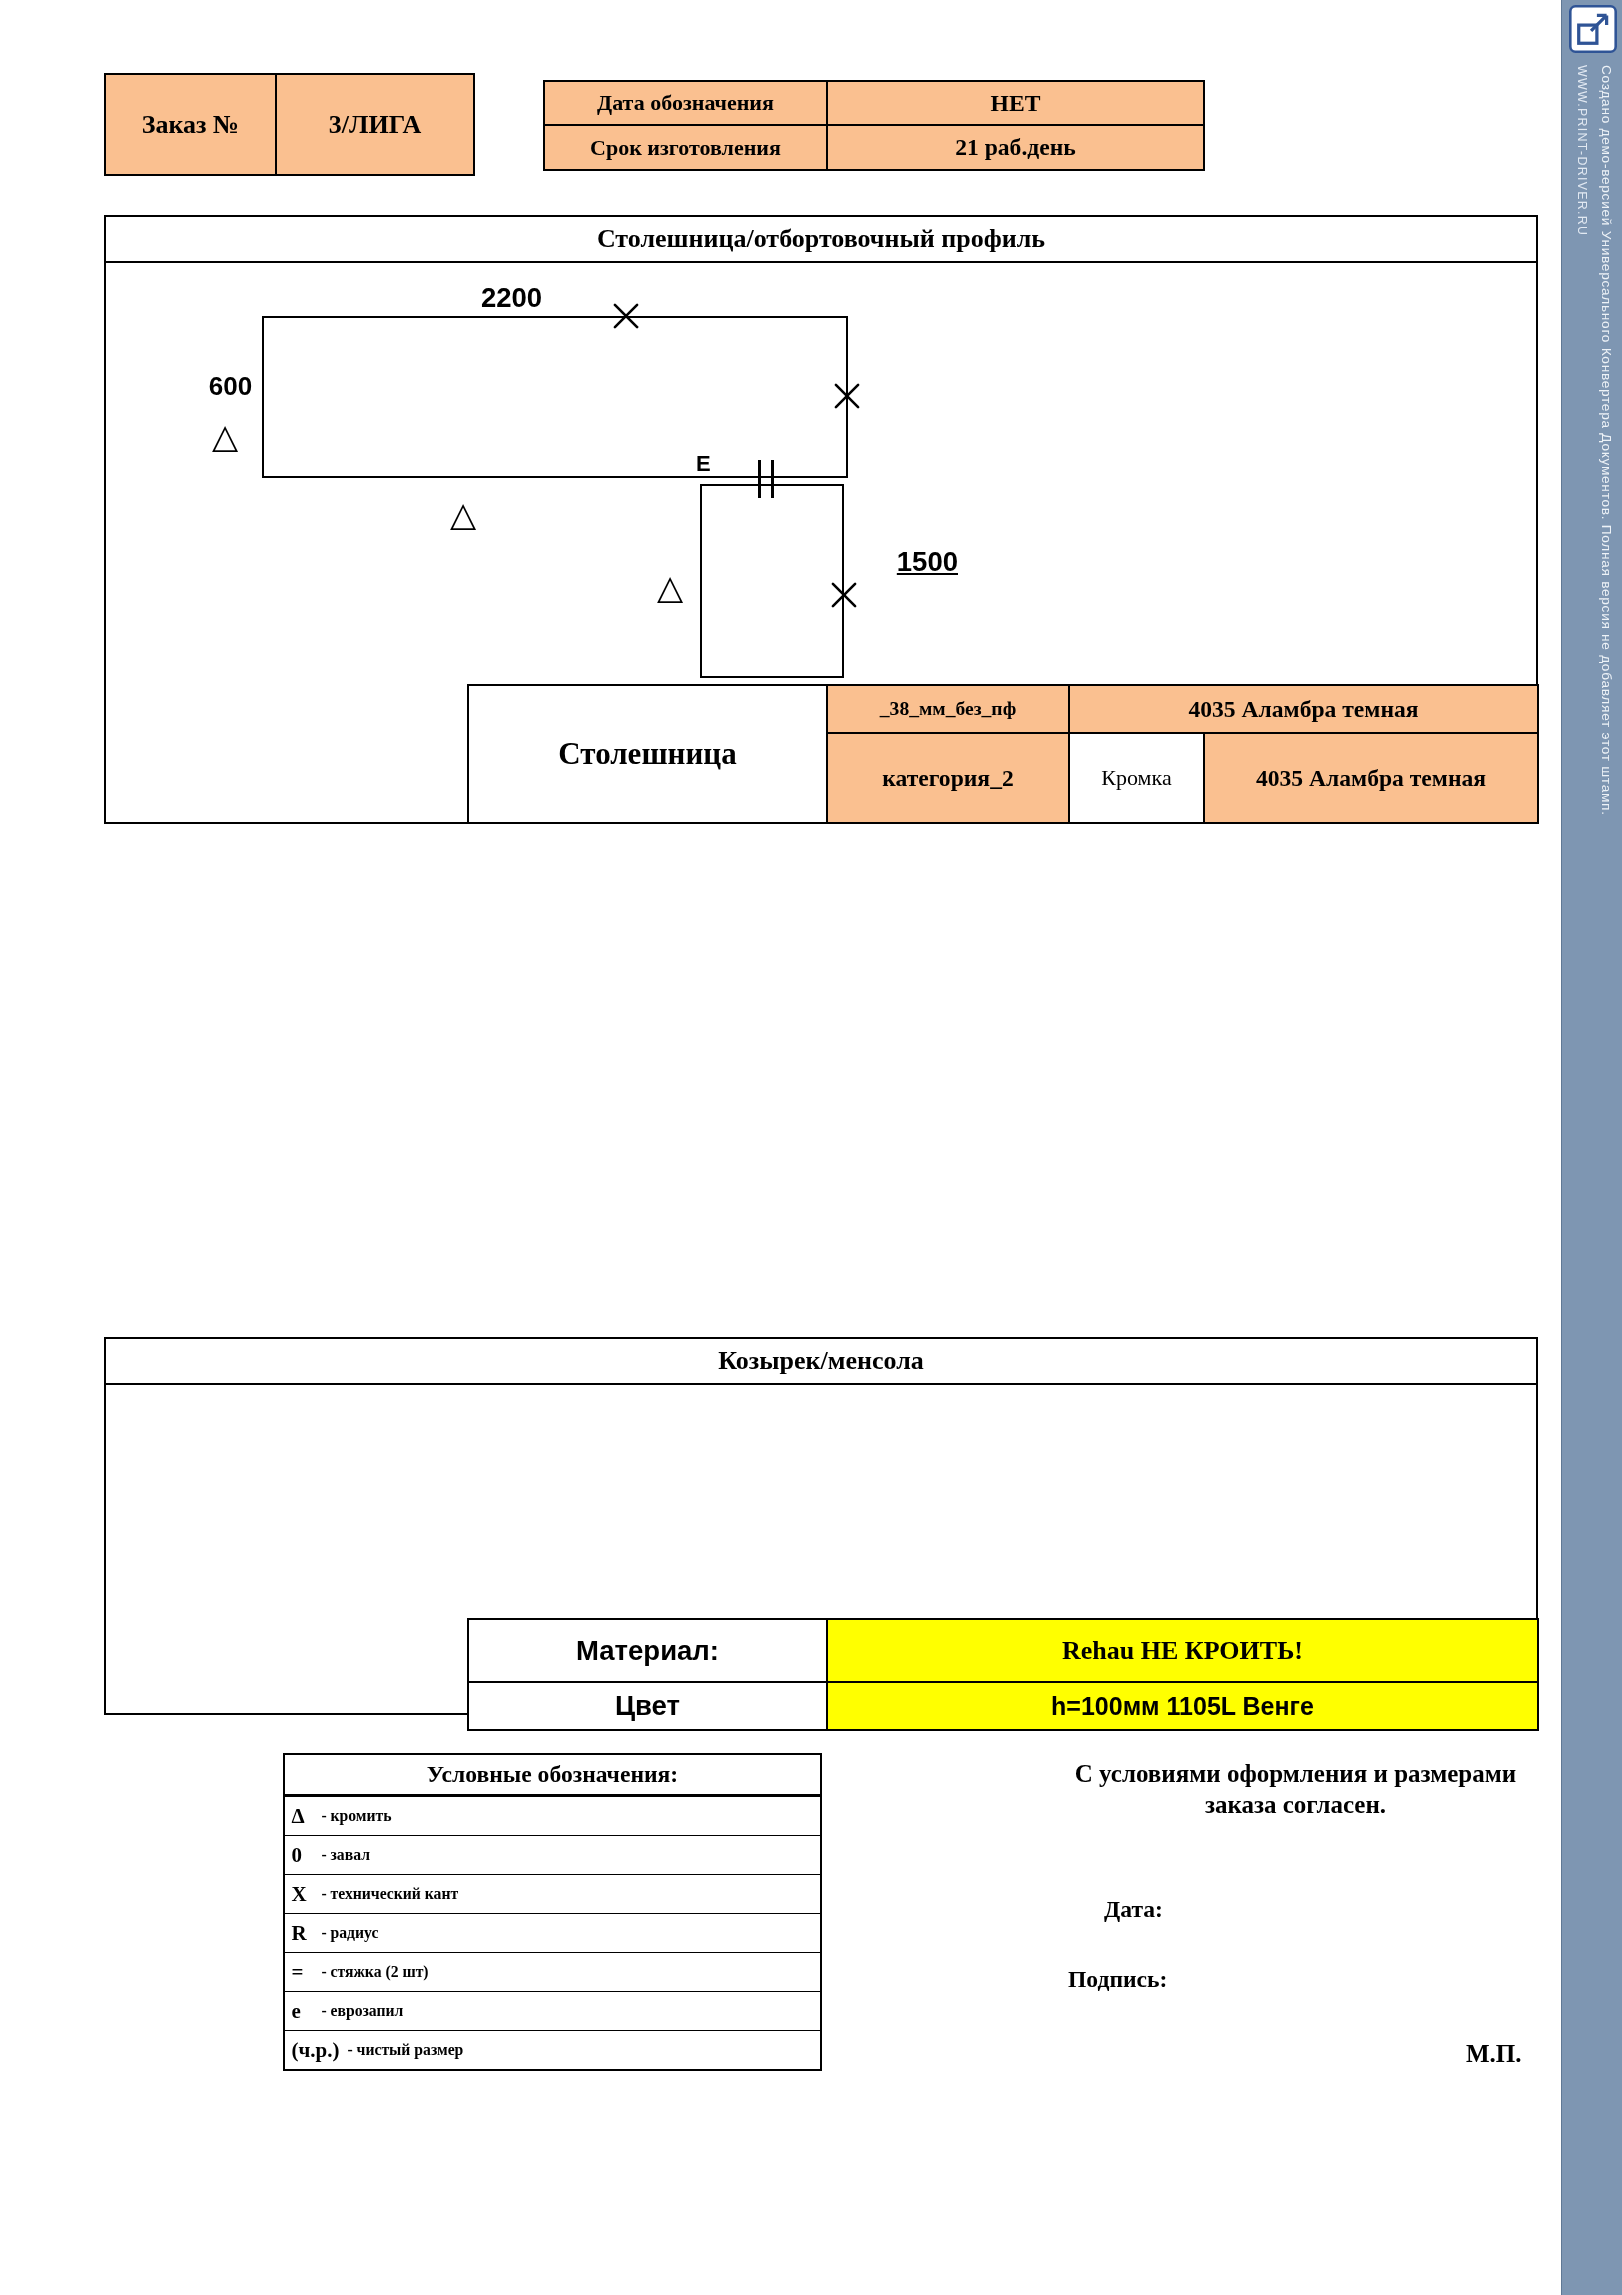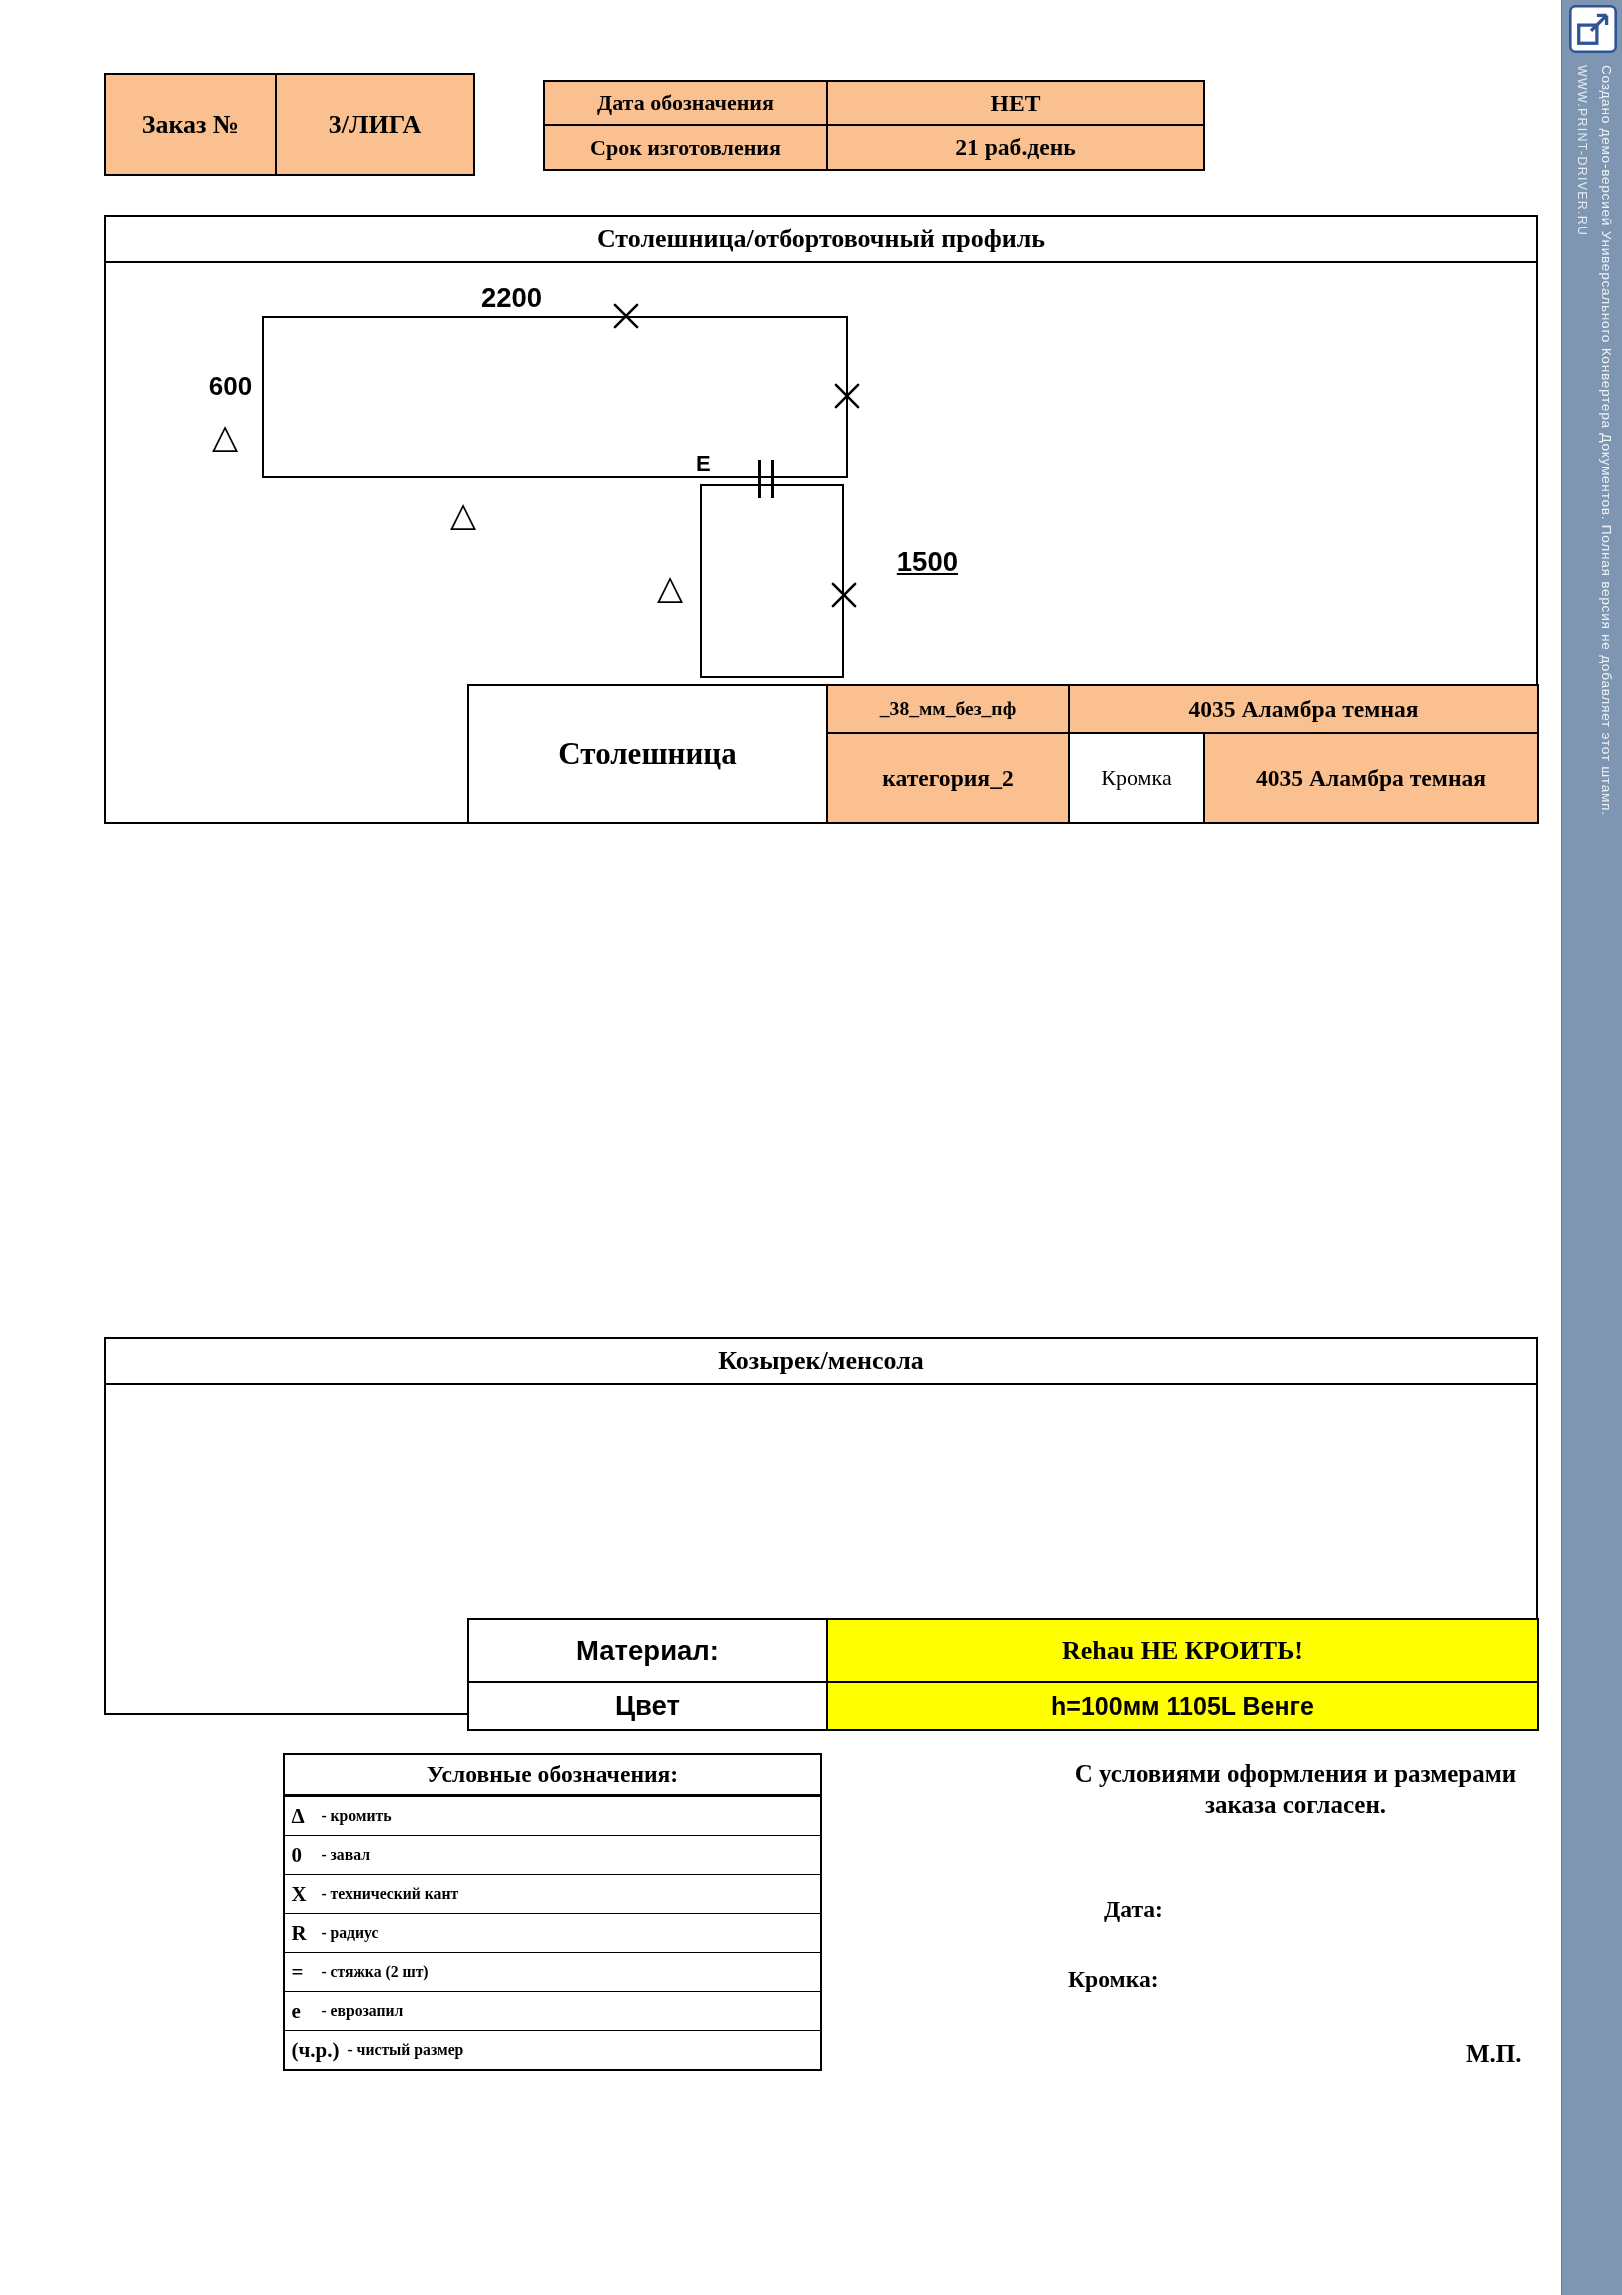--- a/index.html
+++ b/index.html
@@ -214,21 +214,21 @@
       <span class="legend-desc">- еврозапил</span>
     </div>
     <div class="legend-row">
       <span class="legend-sym">(ч.р.)</span>
       <span class="legend-desc">- чистый размер</span>
     </div>
   </div>
 
   <div class="agreement">С условиями оформления и размерами заказа согласен.</div>
   <div class="signoff-label" style="left:1104px; top:1883px;margin-top:13px;">Дата:</div>
-  <div class="signoff-label" style="left:1068px; top:1966px;">Кромка:</div>
+  <div class="signoff-label" style="left:1068px; top:1966px;">Подпись:</div>
   <div class="stamp">М.П.</div>
 
   <div class="wm-strip">
     <div class="wm-icon">
       <svg width="48" height="48" viewBox="0 0 74 74">
         <rect x="2" y="2" width="70" height="70" rx="8" fill="#ffffff" stroke="#2F5496" stroke-width="4"></rect>
         <rect x="15" y="31" width="28" height="28" fill="none" stroke="#2F5496" stroke-width="5"></rect>
         <path d="M34 40 L58 16 M58 16 h-15 M58 16 v15" stroke="#2F5496" stroke-width="5" fill="none"></path>
       </svg>
     </div>

